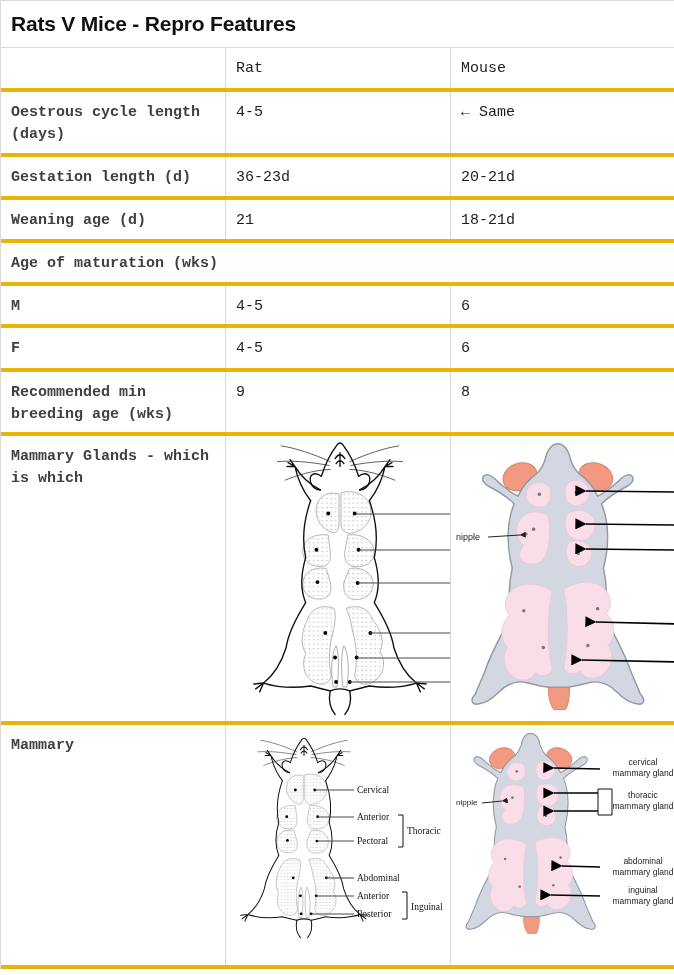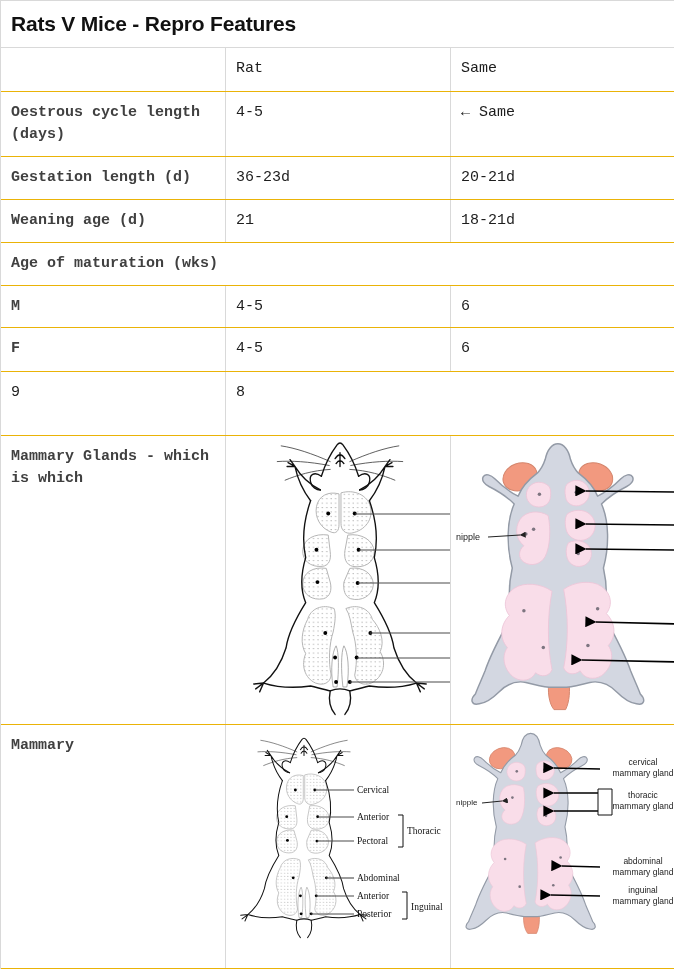--- a/index.html
+++ b/index.html
@@ -2,21 +2,21 @@
 <html><head>
 <meta charset="utf-8">
 <style>
   html,body{margin:0;padding:0;background:#ffffff;}
   .sheet{width:674px;height:975px;background:#fff;overflow:hidden;}
   .tbl{width:674px;box-sizing:border-box;border-left:1px solid #d9d9d9;border-top:1px solid #d9d9d9;
        font-family:"Liberation Mono", monospace;color:#1d1d1d;}
   .titlebar{height:47px;display:flex;align-items:center;padding:0 10px;box-sizing:border-box;
        border-bottom:1px solid #d9d9d9;font-family:"Liberation Sans", sans-serif;
        font-size:21px;font-weight:700;color:#111;letter-spacing:-0.2px;}
-  .row{display:grid;grid-template-columns:225px 225px 223px;border-bottom:1px solid #eab308;box-sizing:border-box;}
+  .row{display:grid;grid-template-columns:225px 225px 223px;border-bottom:4px solid #eab308;box-sizing:border-box;}
   .row.span1{grid-template-columns:673px;}
   .cell{padding:10px 10px 4px 10px;font-size:15px;line-height:22px;box-sizing:border-box;overflow:hidden;}
   .c1,.c2{border-right:1px solid #d9d9d9;}
   .lbl{font-weight:700;color:#404040;}
   .h-header{height:44px}.h-oestrous{height:65px}.h-gest{height:43px}.h-wean{height:43px}
   .h-mat{height:43px}.h-m{height:42px}.h-f{height:44px}.h-rec{height:64px}
   .h-mam{height:289px}.h-ans{height:244px}
   .dcell{padding:2px 0 0 0;display:flex;justify-content:center;align-items:flex-start;}
   svg text{font-family:"Liberation Sans", sans-serif;}
   svg text.serif{font-family:"Liberation Serif", serif;}
@@ -126,21 +126,21 @@
 </svg>
 
 <div class="sheet">
   <div class="tbl">
 
     <div class="titlebar">Rats V Mice - Repro Features</div>
 
     <div class="row h-header">
       <div class="cell c1"></div>
       <div class="cell c2">Rat</div>
-      <div class="cell">Same</div>
+      <div class="cell">Mouse</div>
     </div>
 
     <div class="row h-oestrous">
       <div class="cell c1 lbl">Oestrous cycle length (days)</div>
       <div class="cell c2">4-5</div>
       <div class="cell">← Same</div>
     </div>
 
     <div class="row h-gest">
       <div class="cell c1 lbl">Gestation length (d)</div>
@@ -164,20 +164,21 @@
       <div class="cell">6</div>
     </div>
 
     <div class="row h-f">
       <div class="cell c1 lbl">F</div>
       <div class="cell c2">4-5</div>
       <div class="cell">6</div>
     </div>
 
     <div class="row h-rec">
+      <div class="cell c1 lbl">Recommended min breeding age (wks)</div>
       <div class="cell c2">9</div>
       <div class="cell">8</div>
     </div>
 
     <div class="row h-mam">
       <div class="cell c1 lbl">Mammary Glands - which is which</div>
       <div class="cell c2 dcell">
         <svg width="224" height="284" viewBox="0 0 224 284">
           <use href="#ratBody" transform="translate(16,2) scale(0.98)"></use>
           <g class="rln">

